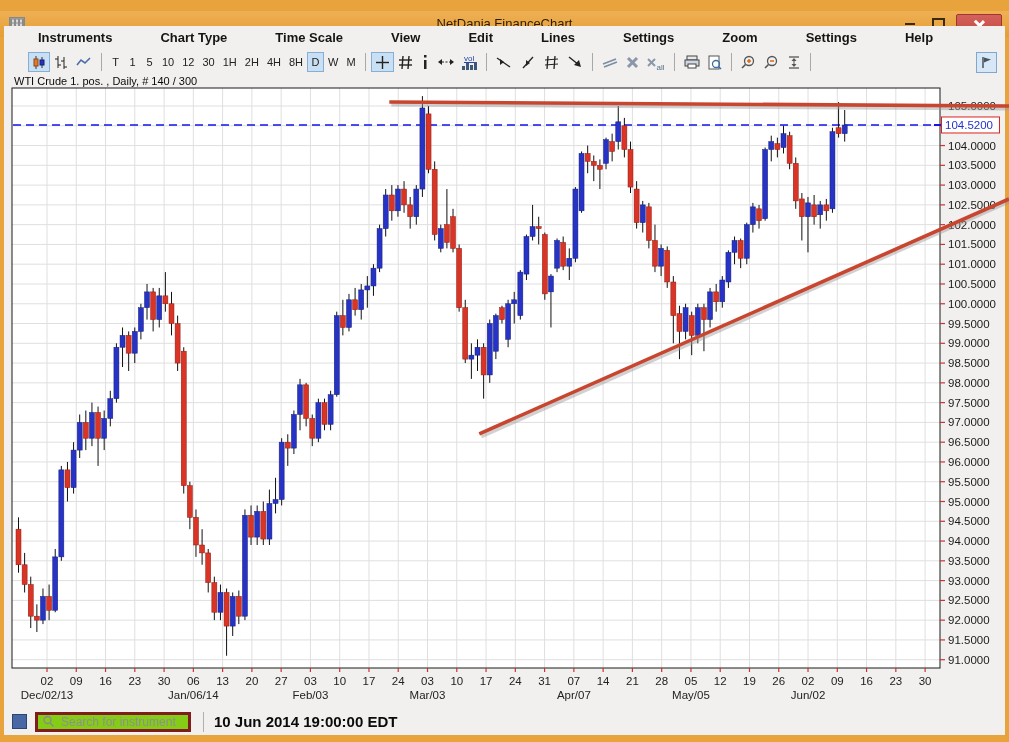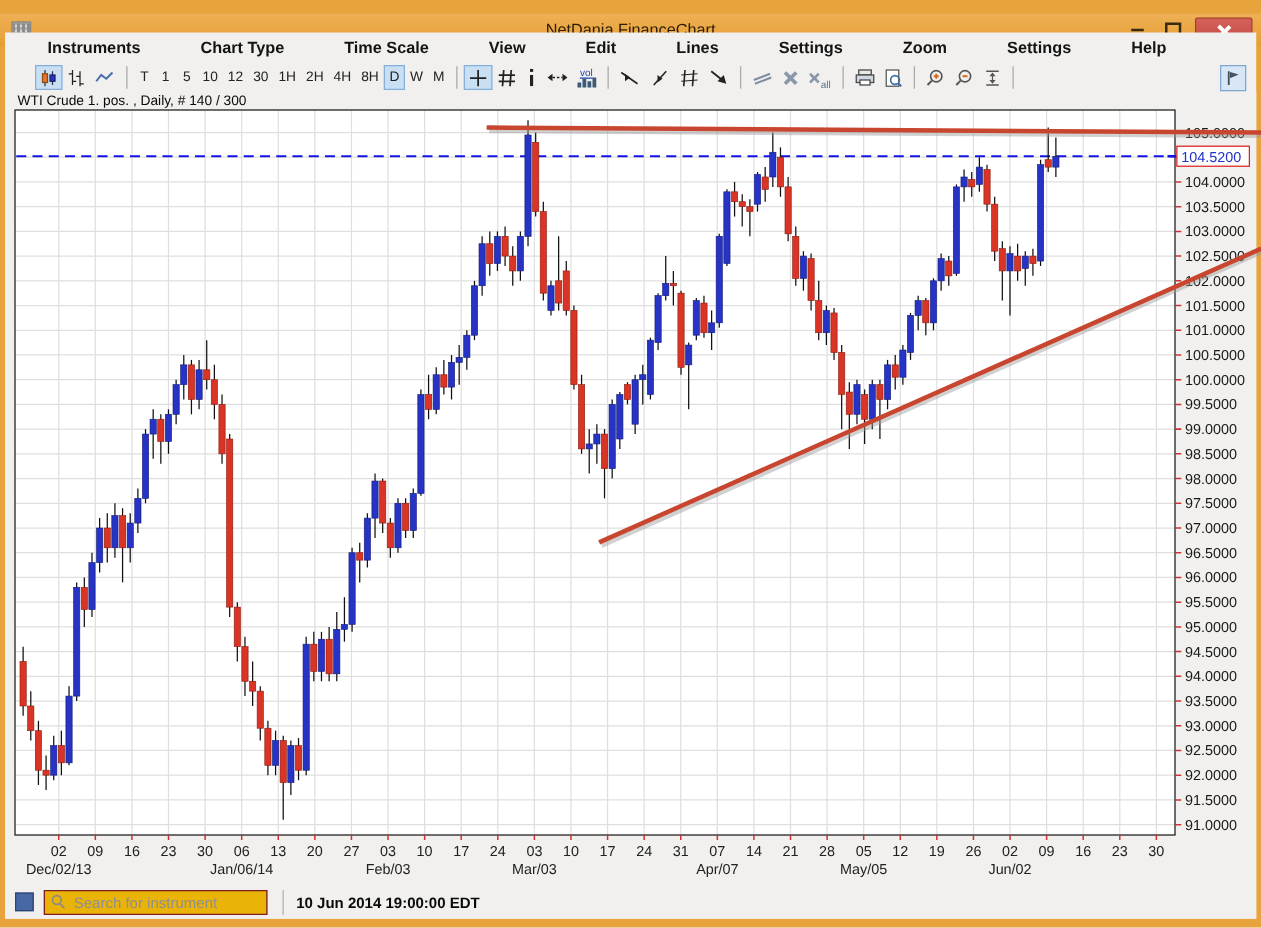--- a/index.html
+++ b/index.html
@@ -44,26 +44,26 @@
   .vol-bars i{display:block;width:3px;background:#3c5a78;}
   .xall-sub{font-size:8px;color:#57718c;margin-left:1px;margin-top:11px;}
   .bookmark-btn{position:absolute;right:8px;top:2px;width:19px;height:19px;background:#D8E7F6;
                 border:1px solid #7FA8D0;display:flex;align-items:center;justify-content:center;}
   
   .chart-panel{position:absolute;left:0;top:48px;width:100%;height:634px;background:#F1F0EE;}
   .instrument-label{position:absolute;left:10px;top:1px;font-size:11px;color:#0a0a0a;}
   
   .statusbar{position:absolute;left:0;top:682px;width:100%;height:27px;background:#F1F0EE;display:flex;align-items:center;}
   .status-square{width:13px;height:13px;background:#4767A5;border:1px solid #2C4570;margin-left:8px;}
-  .search-box{margin-left:8px;width:179px;height:20px;background:#eab308;border:1px solid #7f1d1d;
+  .search-box{margin-left:8px;width:156px;height:20px;background:#84cc16;border:3px solid #7f1d1d;
               display:flex;align-items:center;padding:0 4px;box-sizing:border-box;}
   .search-box input{border:none;outline:none;flex:1;font-size:12px;font-family:"Liberation Sans",sans-serif;color:#333;min-width:0;background:transparent;}
   .search-box input::placeholder{color:#8f8f8f;}
   .status-sep{width:1px;height:20px;background:#b0b0b0;margin-left:12px;}
-  .timestamp{margin-left:10px;font-size:12px;font-weight:bold;color:#0a0a0a;}
+  .timestamp{margin-left:10px;font-size:15px;font-weight:bold;color:#0a0a0a;}
   
   #chart-svg{position:absolute;left:0;top:0;pointer-events:none;}
   #chart-svg text{font-family:"Liberation Sans",sans-serif;}
 </style>
 </head>
 <body>
 
 <div class="titlebar">
   <div class="app-icon"></div>
   <div class="title-text">NetDania FinanceChart</div>

